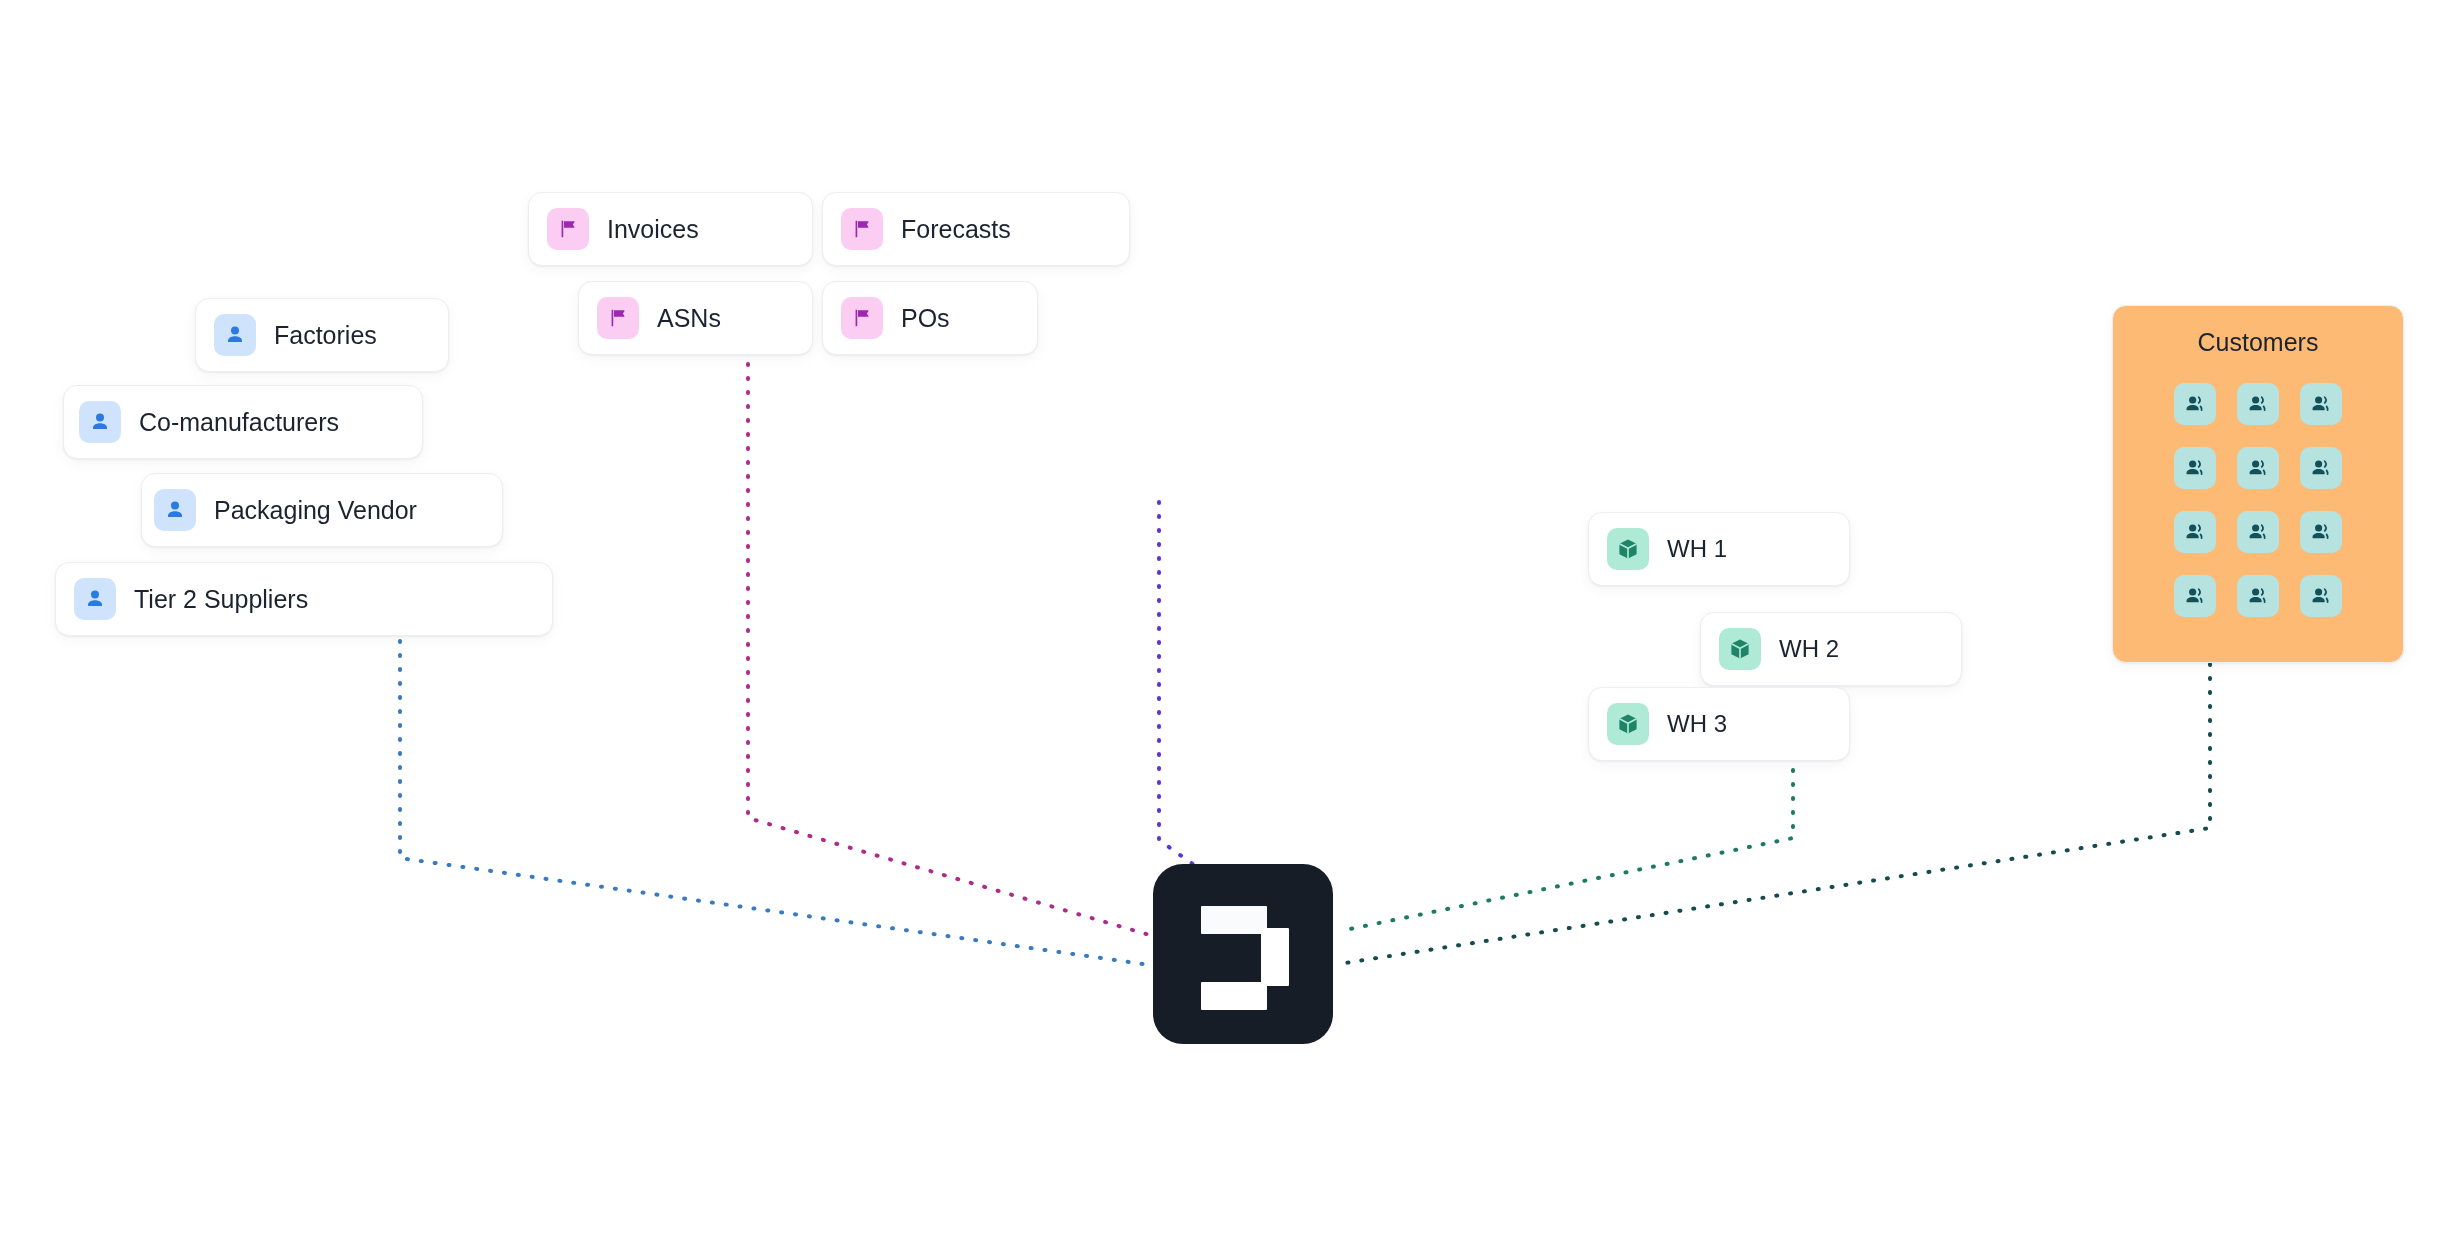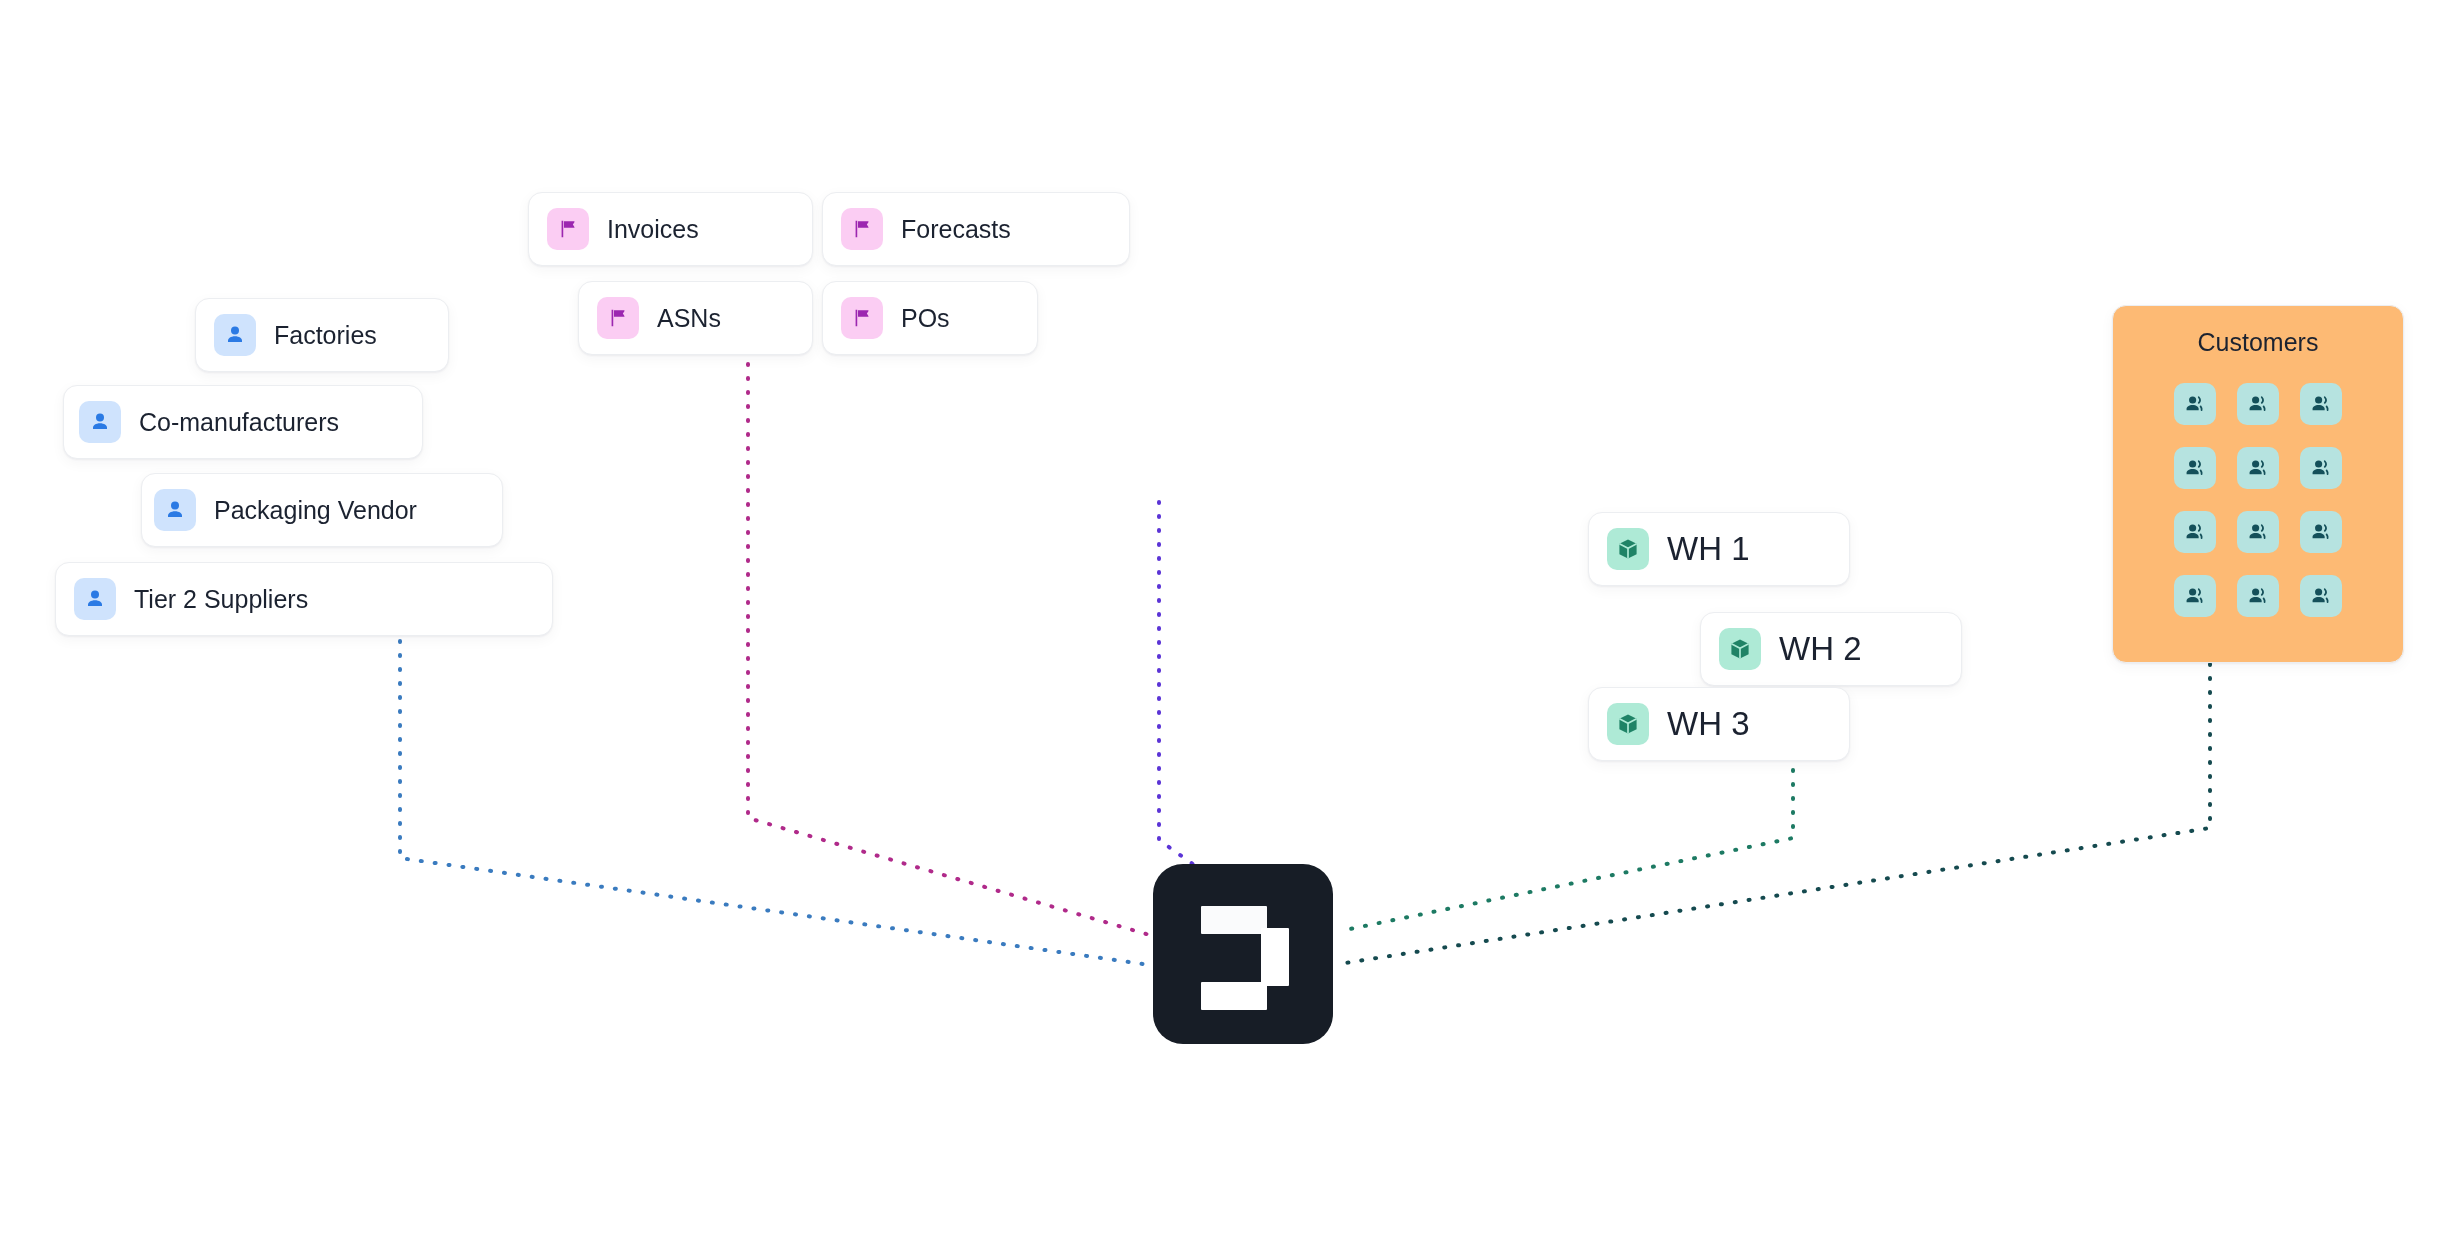--- a/index.html
+++ b/index.html
@@ -89,21 +89,21 @@
   
   .wh {
     height: 74px;
     padding: 0 18px;
     gap: 18px;
   }
   .wh .ico {
     width: 42px; height: 42px;
     background: #aeead6;
   }
-  .wh .lbl { font-size: 33px; }
+  .wh .lbl { font-size: 24px; }
 
   
   #customers-panel {
     position: absolute;
     left: 2112px;
     top: 305px;
     width: 292px;
     height: 358px;
     background: #fdba74;
     border: 1px solid #eceef1;

